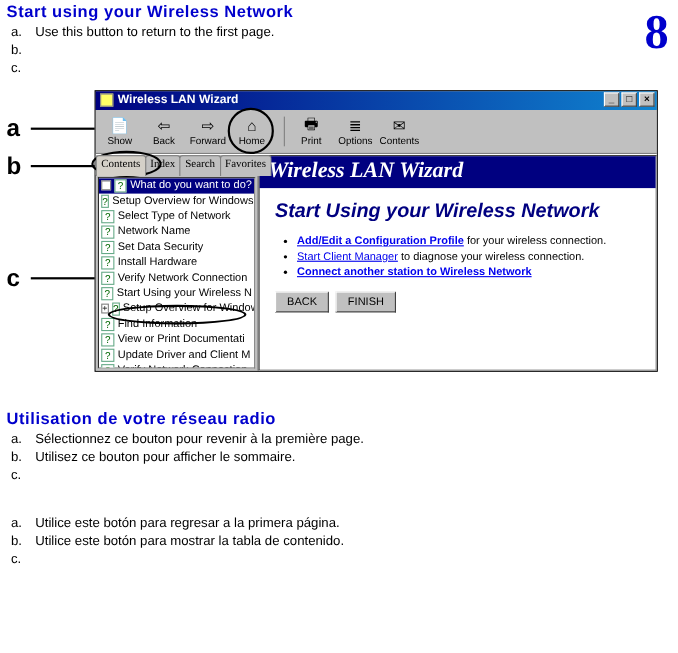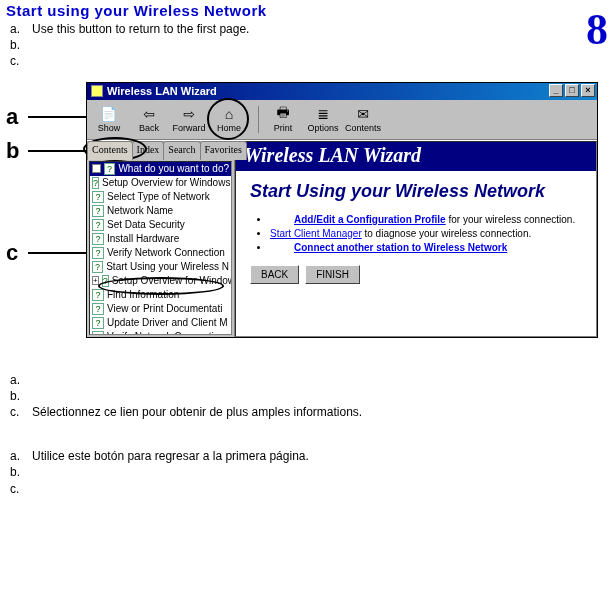--- a/index.html
+++ b/index.html
@@ -213,21 +213,21 @@
   .rp-title {
     font-family: Arial, sans-serif;
     font-size: 18px;
     color: #000080;
     font-weight: bold;
     font-style: italic;
     margin-bottom: 12px;
   }
   .rp-list { list-style: disc; padding-left: 20px; }
   .rp-list li { margin-bottom: 3px; font-size: 10px; }
-  .rp-link { color: #0000ee; text-decoration: underline; font-weight: bold; margin-left: 24px; }
+  .rp-link { color: #0000ee; text-decoration: underline; font-weight: bold; }
   .rp-link-n { color: #0000ee; text-decoration: underline; }
   .rp-btns { margin-top: 12px; display: flex; gap: 6px; }
   .rp-btn {
     background: #c0c0c0; border: 1px solid #fff;
     border-right-color: #404040; border-bottom-color: #404040;
     font-size: 10px; padding: 3px 10px; cursor: default;
   }
   .gap { height: 22px; }
   .gap2 { height: 26px; }
 </style>
@@ -387,42 +387,45 @@
           </div>
         </div>
       </div>
     </div>
   </div>
 </div>
 
 <div class="gap"></div>
 
 <div class="section">
+  <div class="section-title">Utilisation de votre réseau radio</div>
   <ul class="instr-list">
     <li>
         <span class="lbl">a.</span>
+        <span>Sélectionnez ce bouton pour revenir à la première page.</span>
       </li>
     <li>
         <span class="lbl">b.</span>
+        <span>Utilisez ce bouton pour afficher le sommaire.</span>
       </li>
     <li>
         <span class="lbl">c.</span>
-        <span>Sélectionnez ce lien pour obtenir de plus amples informations.</span>
       </li>
   </ul>
 </div>
 
 <div class="gap2"></div>
 
 <div class="section">
   <ul class="instr-list">
     <li>
         <span class="lbl">a.</span>
         <span>Utilice este botón para regresar a la primera página.</span>
       </li>
     <li>
         <span class="lbl">b.</span>
+        <span>Utilice este botón para mostrar la tabla de contenido.</span>
       </li>
     <li>
         <span class="lbl">c.</span>
       </li>
   </ul>
 </div>
 
 </body></html>

